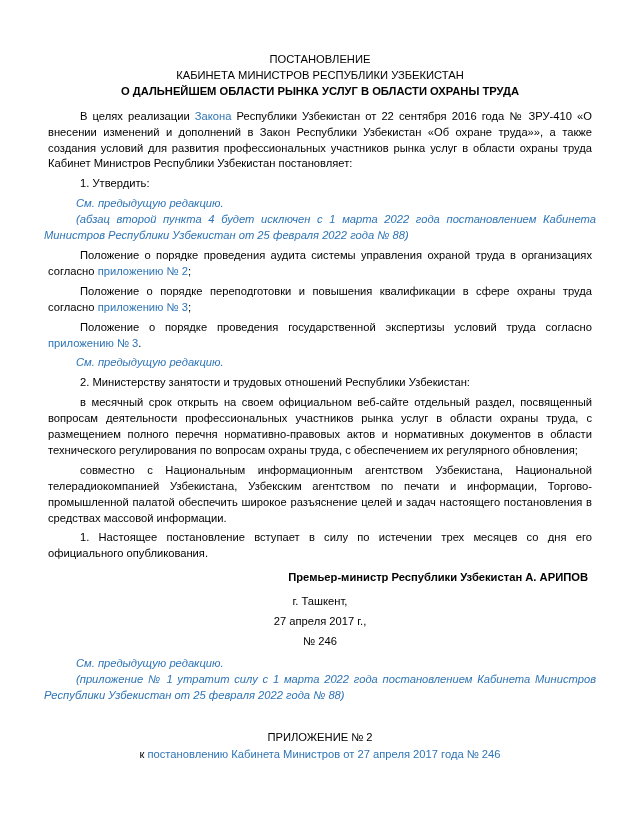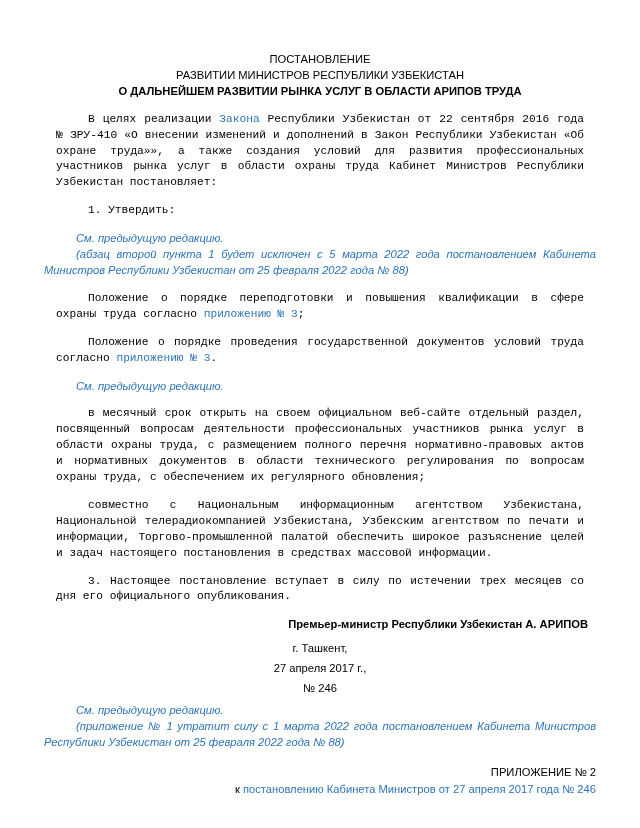--- a/index.html
+++ b/index.html
@@ -27,25 +27,24 @@
     margin-bottom: 9px;
   }
   .title-line {
     font-size: 11.2px;
     line-height: 1.42;
   }
   .title-line.bold {
     font-weight: bold;
   }
   p.para {
-    margin: 12px;
+    margin: 4px;
     text-align: justify;
     text-indent: 32px;
     line-height: 1.42;
-    font-family: Liberation Mono, monospace;
   }
   .link {
     color: #2e74b5;
   }
   .ital-link {
     color: #2e74b5;
     font-style: italic;
   }
   .note-blk {
     font-style: italic;
@@ -65,62 +64,64 @@
     text-align: center;
     line-height: 1.42;
     margin: 4px;
     text-indent: 0;
   }
   .sign-block {
     text-align: center;
     margin-top: 2px;
   }
   .appendix {
-    text-align: right;
-    margin-top: 14px;
+    text-align: center;
+    margin-top: 26px;
     line-height: 1.42;
   }
   .appendix .sub {
     margin-top: 1px;
   }
   .spacer-s { height: 2px; }
 </style>
 </head>
 <body>
 
 <div class="page">
 
   <div class="title-block">
     <div class="title-line">ПОСТАНОВЛЕНИЕ</div>
-    <div class="title-line">РАЗВИТИИ МИНИСТРОВ РЕСПУБЛИКИ УЗБЕКИСТАН</div>
-    <div class="title-line bold">О ДАЛЬНЕЙШЕМ РАЗВИТИИ РЫНКА УСЛУГ В ОБЛАСТИ АРИПОВ ТРУДА</div>
+    <div class="title-line">КАБИНЕТА МИНИСТРОВ РЕСПУБЛИКИ УЗБЕКИСТАН</div>
+    <div class="title-line bold">О ДАЛЬНЕЙШЕМ ОБЛАСТИ РЫНКА УСЛУГ В ОБЛАСТИ ОХРАНЫ ТРУДА</div>
   </div>
 
   <p class="para"><span>В целях реализации </span><span class="link">Закона</span><span> Республики Узбекистан от 22 сентября 2016 года № ЗРУ-410 «О внесении изменений и дополнений в Закон Республики Узбекистан «Об охране труда»», а также создания условий для развития профессиональных участников рынка услуг в области охраны труда Кабинет Министров Республики Узбекистан постановляет:</span></p>
 
   <p class="para">1. Утвердить:</p>
 
   <p class="note-blk">См. предыдущую редакцию.</p>
 
-  <p class="note-blk"><span>(абзац второй пункта 1 будет исключен с 5 марта 2022 года </span><span class="ital-link">постановлением Кабинета Министров Республики Узбекистан от 25 февраля 2022 года № 88</span><span>)</span></p>
+  <p class="note-blk"><span>(абзац второй пункта 4 будет исключен с 1 марта 2022 года </span><span class="ital-link">постановлением Кабинета Министров Республики Узбекистан от 25 февраля 2022 года № 88</span><span>)</span></p>
 
+  <p class="para"><span>Положение о порядке проведения аудита системы управления охраной труда в организациях согласно </span><span class="link">приложению № 2</span><span>;</span></p>
 
   <p class="para"><span>Положение о порядке переподготовки и повышения квалификации в сфере охраны труда согласно </span><span class="link">приложению № 3</span><span>;</span></p>
 
-  <p class="para"><span>Положение о порядке проведения государственной документов условий труда согласно </span><span class="link">приложению № 3</span><span>.</span></p>
+  <p class="para"><span>Положение о порядке проведения государственной экспертизы условий труда согласно </span><span class="link">приложению № 3</span><span>.</span></p>
 
   <p class="note-blk">См. предыдущую редакцию.</p>
 
+  <p class="para">2. Министерству занятости и трудовых отношений Республики Узбекистан:</p>
 
 
   <p class="para">в месячный срок открыть на своем официальном веб-сайте отдельный раздел, посвященный вопросам деятельности профессиональных участников рынка услуг в области охраны труда, с размещением полного перечня нормативно-правовых актов и нормативных документов в области технического регулирования по вопросам охраны труда, с обеспечением их регулярного обновления;</p>
 
   <p class="para">совместно с Национальным информационным агентством Узбекистана, Национальной телерадиокомпанией Узбекистана, Узбекским агентством по печати и информации, Торгово-промышленной палатой обеспечить широкое разъяснение целей и задач настоящего постановления в средствах массовой информации.</p>
 
-  <p class="para">3. Настоящее постановление вступает в силу по истечении трех месяцев со дня его официального опубликования.</p>
+  <p class="para">1. Настоящее постановление вступает в силу по истечении трех месяцев со дня его официального опубликования.</p>
 
 
   <p class="right-bold">Премьер-министр Республики Узбекистан А. АРИПОВ</p>
 
   <div class="sign-block">
     <div class="center">г. Ташкент,</div>
     <div class="center">27 апреля 2017 г.,</div>
     <div class="center">№ 246</div>
   </div>
 

